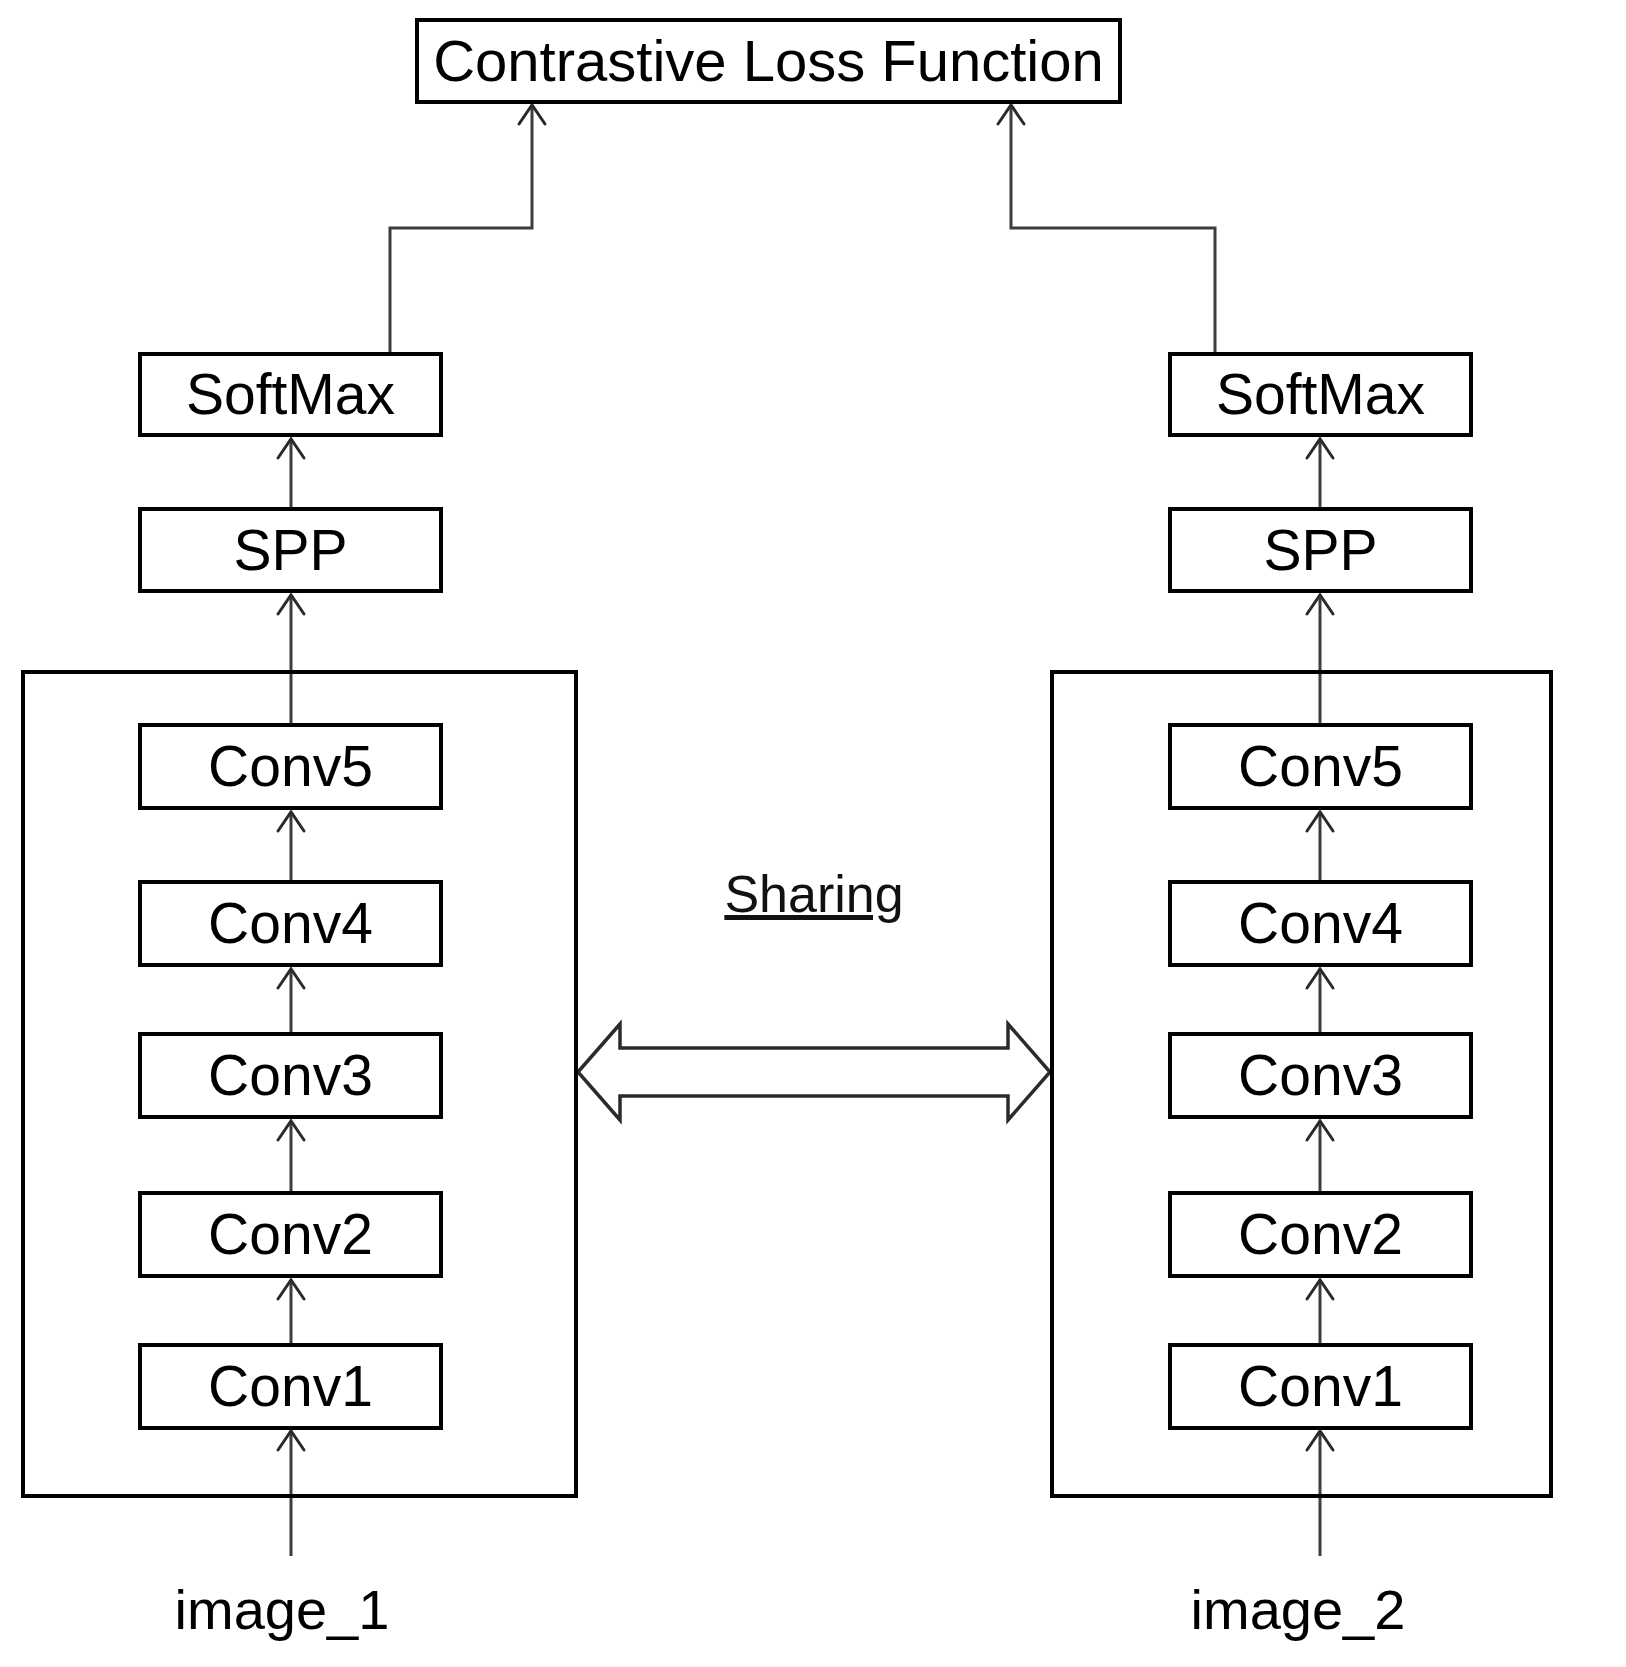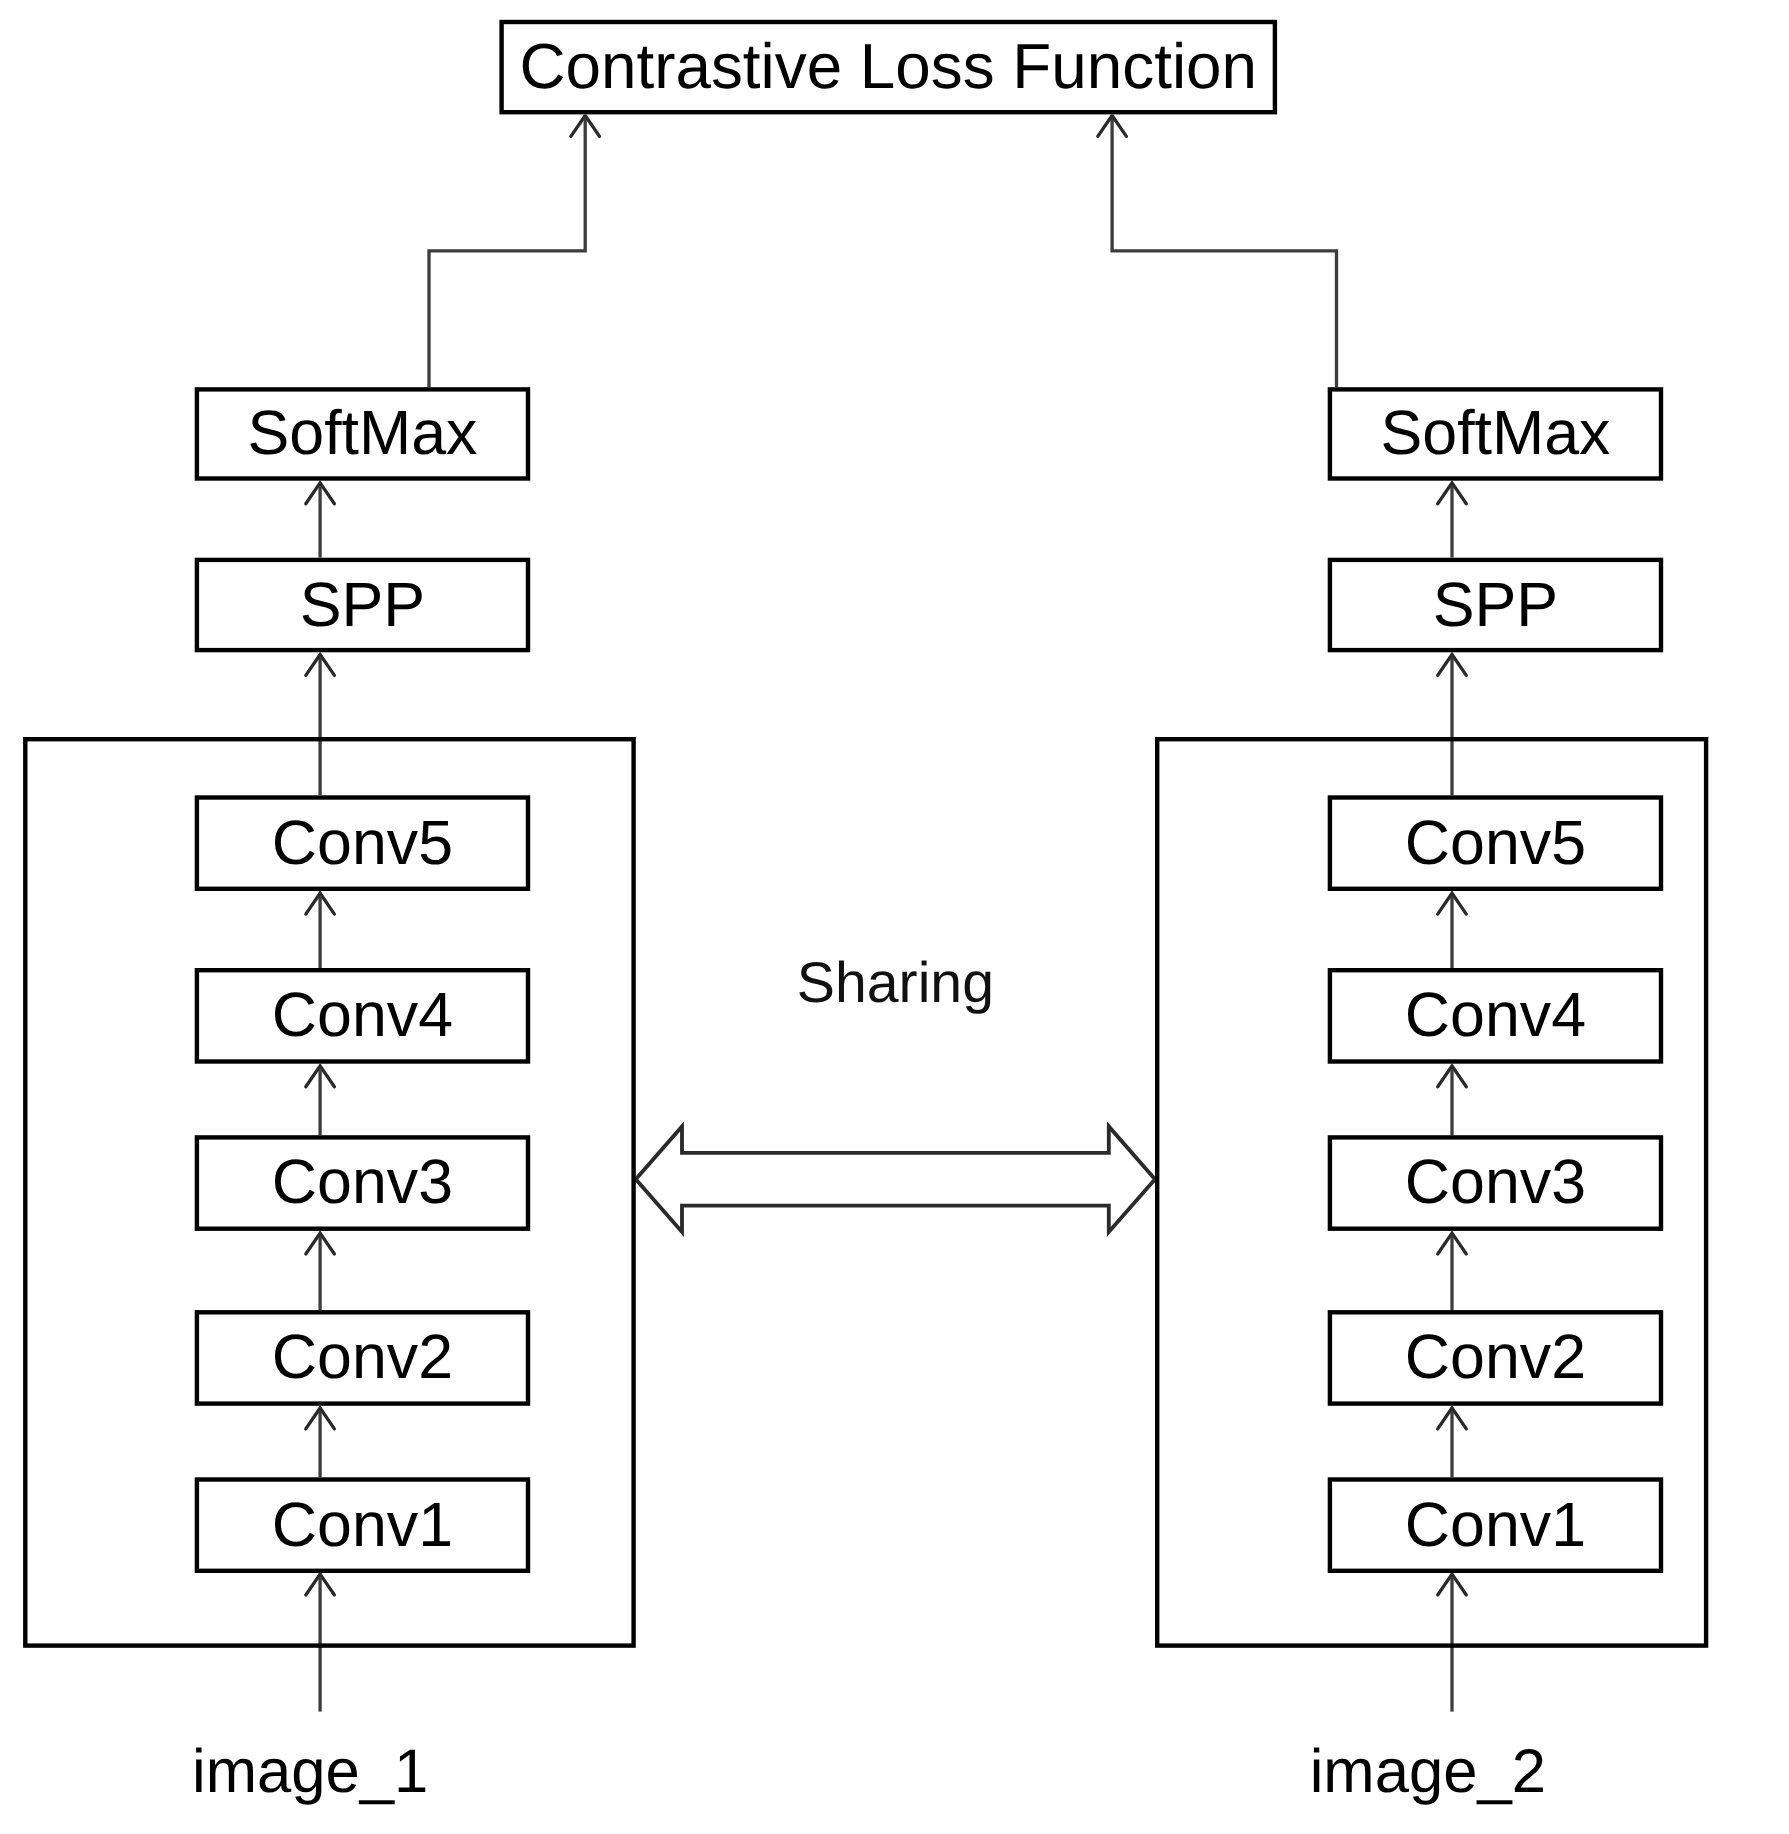--- a/index.html
+++ b/index.html
@@ -27,21 +27,20 @@
     position: absolute;
     border: 4px solid #000000;
     background: #ffffff;
     display: flex;
     align-items: center;
     justify-content: center;
     box-sizing: border-box;
     font-size: 57px;
     line-height: 1;
     white-space: nowrap;
-    margin-left: 39px;
   }
   .title-box {
     left: 415px; top: 18px; width: 707px; height: 86px;
     font-size: 58px;
   }
   .container-box {
     position: absolute;
     border: 4px solid #000000;
     background: transparent;
     box-sizing: border-box;
@@ -53,20 +52,21 @@
     font-size: 56px;
     line-height: 1.15;
   }
   .sharing-label {
     position: absolute;
     left: 614px; top: 852px; width: 400px;
     text-align: center;
     font-size: 52px;
     line-height: 1.62;
     color: #111111;
+    text-decoration: underline;
   }
   .sharing-label div { white-space: nowrap; }
   .wline { stroke: #3d3d3d; stroke-width: 3; fill: none; }
   .whead { stroke: #2a2a2a; stroke-width: 3; fill: none; stroke-linecap: round; }
   .dblarrow { stroke: #2b2b2b; stroke-width: 3.5; fill: #ffffff; stroke-linejoin: miter; }
 </style>
 </head>
 <body>
 
 <div class="canvas">

